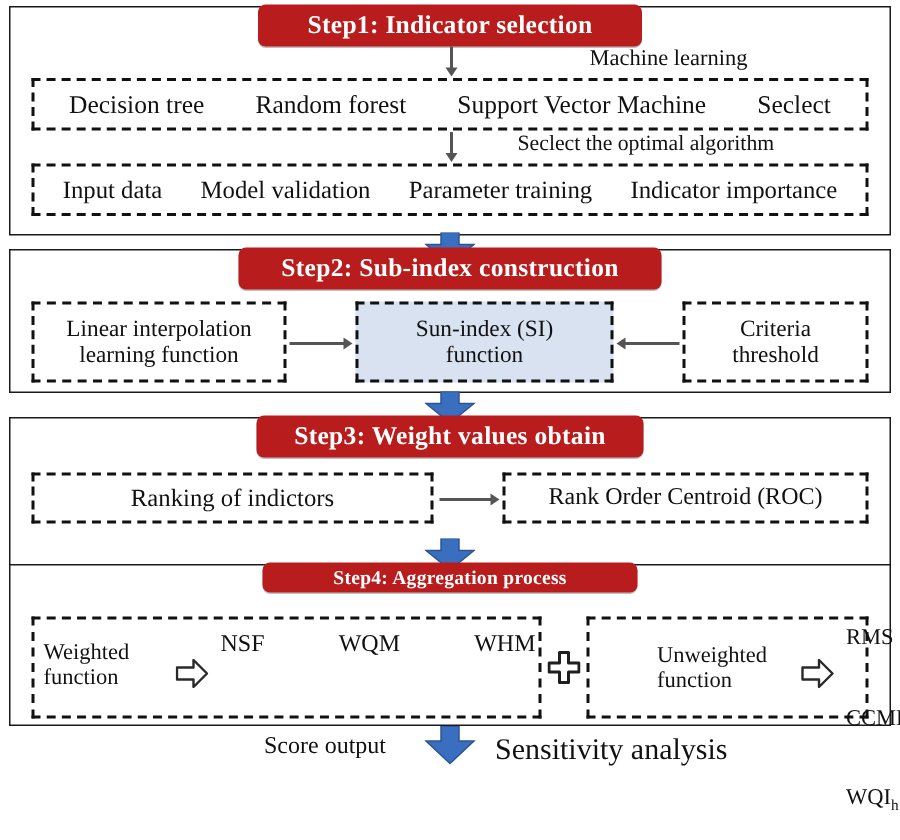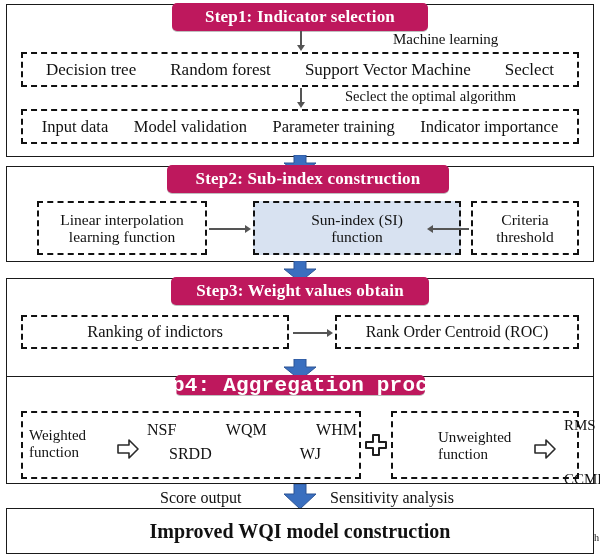--- a/index.html
+++ b/index.html
@@ -18,21 +18,21 @@
     box-sizing:border-box;
     border:1.6px solid #1a1a1a;
     background:#fff;
   }
   .panel-inner{position:relative;width:100%;height:100%;}
 
   
   .banner{
     position:absolute;
     left:50%;transform:translateX(-50%);
-    background:#be185d;
+    background:#b91c1c;
     color:#fff;
     font-weight:bold;
     border-radius:5px;
     text-align:center;
     white-space:nowrap;
     letter-spacing:.2px;
     display:flex;align-items:center;justify-content:center;
     box-shadow:0 1px 0 rgba(0,0,0,.25);
   }
 
@@ -141,37 +141,37 @@
       </div>
     </div>
   </div>
 
   <div class="blue-arrow" style="left:283px;top:155px;">
     <svg width="34" height="22" viewBox="0 0 34 22">
       <polygon points="11,0 23,0 23,8 33,8 17,21 1,8 11,8" fill="#3a6fbf" stroke="#2c5495" stroke-width="1"></polygon>
     </svg>
   </div>
 
-  <div class="panel" style="top:166px;height:96px;padding-left:16px;">
+  <div class="panel" style="top:166px;height:96px;">
     <div class="panel-inner">
       <div class="banner" style="top:-2px;width:282px;height:28px;font-size:17px;">Step2: Sub-index construction</div>
 
       <div class="dbox center" style="left:14px;top:34px;width:170px;height:54px;">
         <div class="stack" style="font-size:15.5px;">
           <span>Linear interpolation</span>
           <span>learning function</span>
         </div>
       </div>
 
       <div class="thin-arrow-right" style="left:186px;top:56px;width:42px;">
         <div class="shaft"></div>
           <div class="head"></div>
       </div>
 
-      <div class="dbox center fill-blue" style="left:230px;top:34px;width:208px;height:54px;">
+      <div class="dbox center fill-blue" style="left:230px;top:34px;width:172px;height:54px;">
         <div class="stack" style="font-size:15.5px;">
           <span>Sun-index (SI)</span>
           <span>function</span>
         </div>
       </div>
 
       <div class="thin-arrow-left" style="left:404px;top:56px;width:42px;">
         <div class="shaft"></div>
           <div class="head"></div>
       </div>
@@ -211,45 +211,41 @@
   </div>
 
   <div class="blue-arrow" style="left:283px;top:359px;">
     <svg width="34" height="22" viewBox="0 0 34 22">
       <polygon points="11,0 23,0 23,8 33,8 17,21 1,8 11,8" fill="#3a6fbf" stroke="#2c5495" stroke-width="1"></polygon>
     </svg>
   </div>
 
   <div class="panel" style="top:376px;height:108px;">
     <div class="panel-inner">
-      <div class="banner" style="top:-2px;width:250px;height:20px;font-size:21px;font-family:Liberation Mono, monospace;">Step4: Aggregation process</div>
+      <div class="banner" style="top:-2px;width:250px;height:20px;font-size:13px;">Step4: Aggregation process</div>
 
       <div class="dbox" style="left:14px;top:34px;width:340px;height:68px;">
         <div style="position:relative;width:100%;height:100%;">
           <div class="stack" style="position:absolute;left:6px;top:14px;width:86px;font-size:15px;align-items:flex-start;">
             <span>Weighted</span>
             <span>function</span>
           </div>
 
           <div class="hollow" style="left:94px;top:26px;">
             <svg width="22" height="20" viewBox="0 0 22 20">
               <polygon points="1,6 12,6 12,1 21,10 12,19 12,14 1,14" fill="#ffffff" stroke="#2a2a2a" stroke-width="1.6" stroke-linejoin="round"></polygon>
             </svg>
           </div>
 
           <div style="position:absolute;left:124px;top:8px;width:210px;font-size:16px;">
             <div style="display:flex;justify-content:space-between;">
               <span>NSF</span>
               <span>WQM</span>
               <span>WHM</span>
             </div>
-            <div style="display:flex;justify-content:space-between;padding:6px 36px 0 22px;">
-              <span>SRDD</span>
-              <span>WJ</span>
-            </div>
           </div>
         </div>
       </div>
 
       <div class="hollow" style="left:358px;top:57px;">
         <svg width="22" height="22" viewBox="0 0 22 22">
           <polygon points="8,1 14,1 14,8 21,8 21,14 14,14 14,21 8,21 8,14 1,14 1,8 8,8" fill="#ffffff" stroke="#1f1f1f" stroke-width="2" stroke-linejoin="round"></polygon>
         </svg>
       </div>
 
@@ -271,27 +267,24 @@
             <span>CCME</span>
             <span>
               <span>WQI</span><span class="sub">h</span>
             </span>
           </div>
         </div>
       </div>
     </div>
   </div>
 
-  <div class="lbl" style="left:160px;top:489px;font-size:16px;">Score output</div>
+  <div class="lbl" style="left:176px;top:489px;font-size:16px;">Score output</div>
 
   <div class="blue-arrow" style="left:283px;top:484px;">
     <svg width="34" height="26" viewBox="0 0 34 26">
       <polygon points="11,0 23,0 23,10 33,10 17,25 1,10 11,10" fill="#3a6fbf" stroke="#2c5495" stroke-width="1"></polygon>
     </svg>
   </div>
 
-  <div class="lbl" style="left:330px;top:489px;font-size:16px;">Sensitivity analysis</div>
-
-  <div class="panel" style="top:508px;height:46px;display:flex;align-items:center;justify-content:center;">
-    <span style="font-size:20px;font-weight:bold;">Improved WQI model construction</span>
-  </div>
+  <div class="lbl" style="left:330px;top:489px;font-size:20px;">Sensitivity analysis</div>
+
 
 </div>
 
 </body></html>

